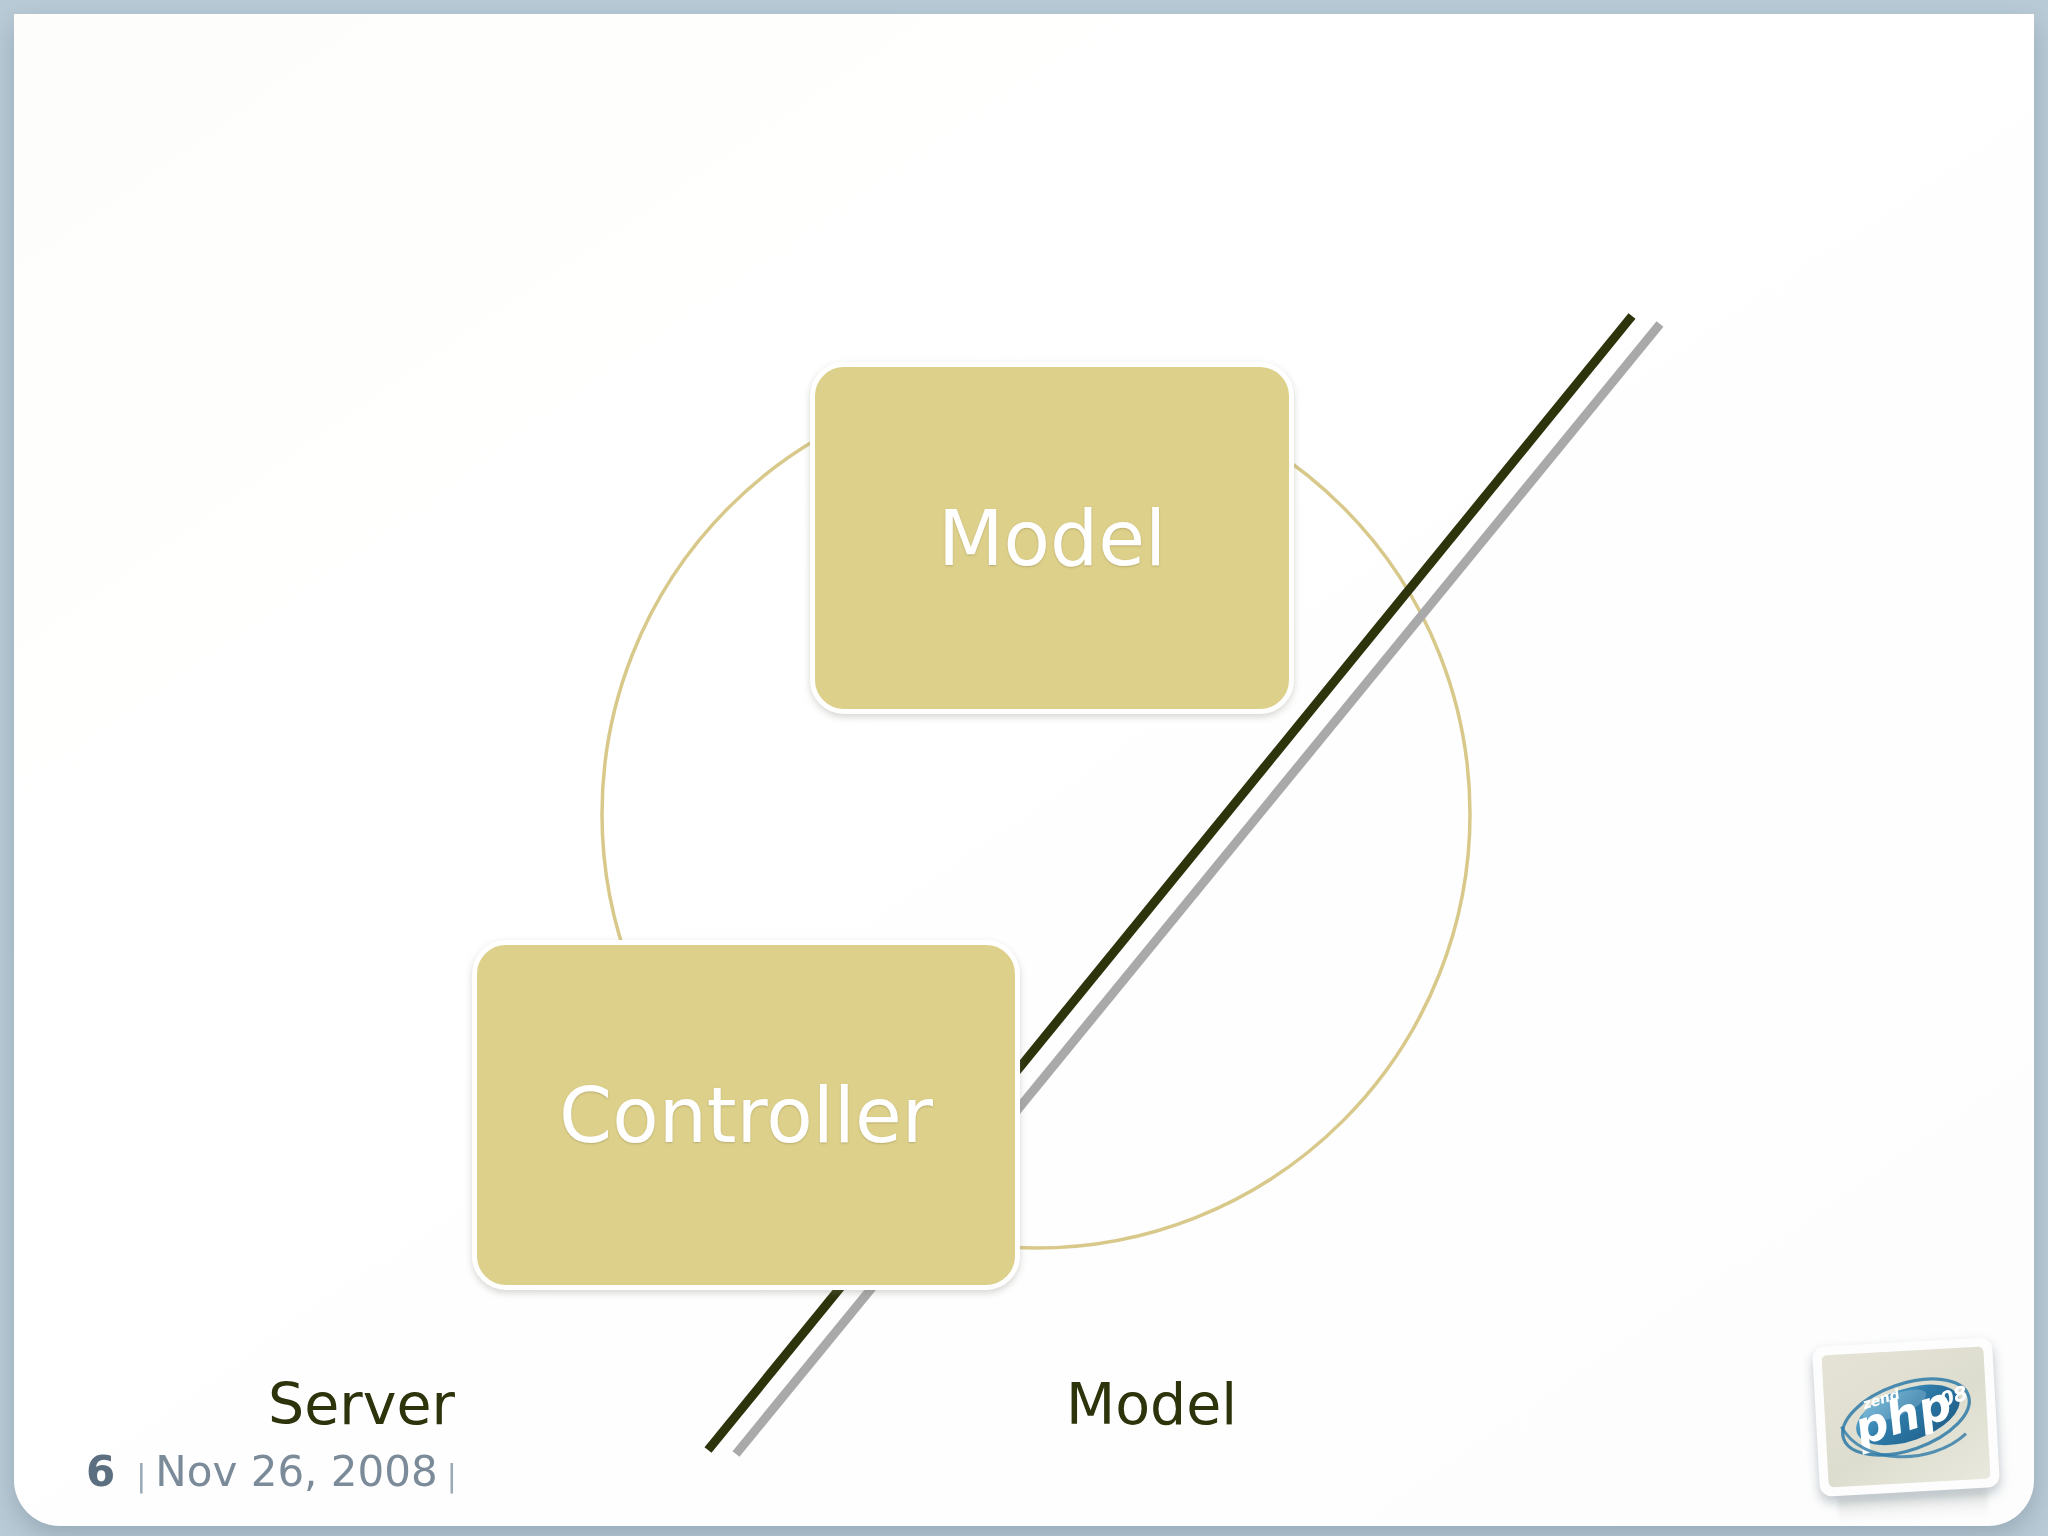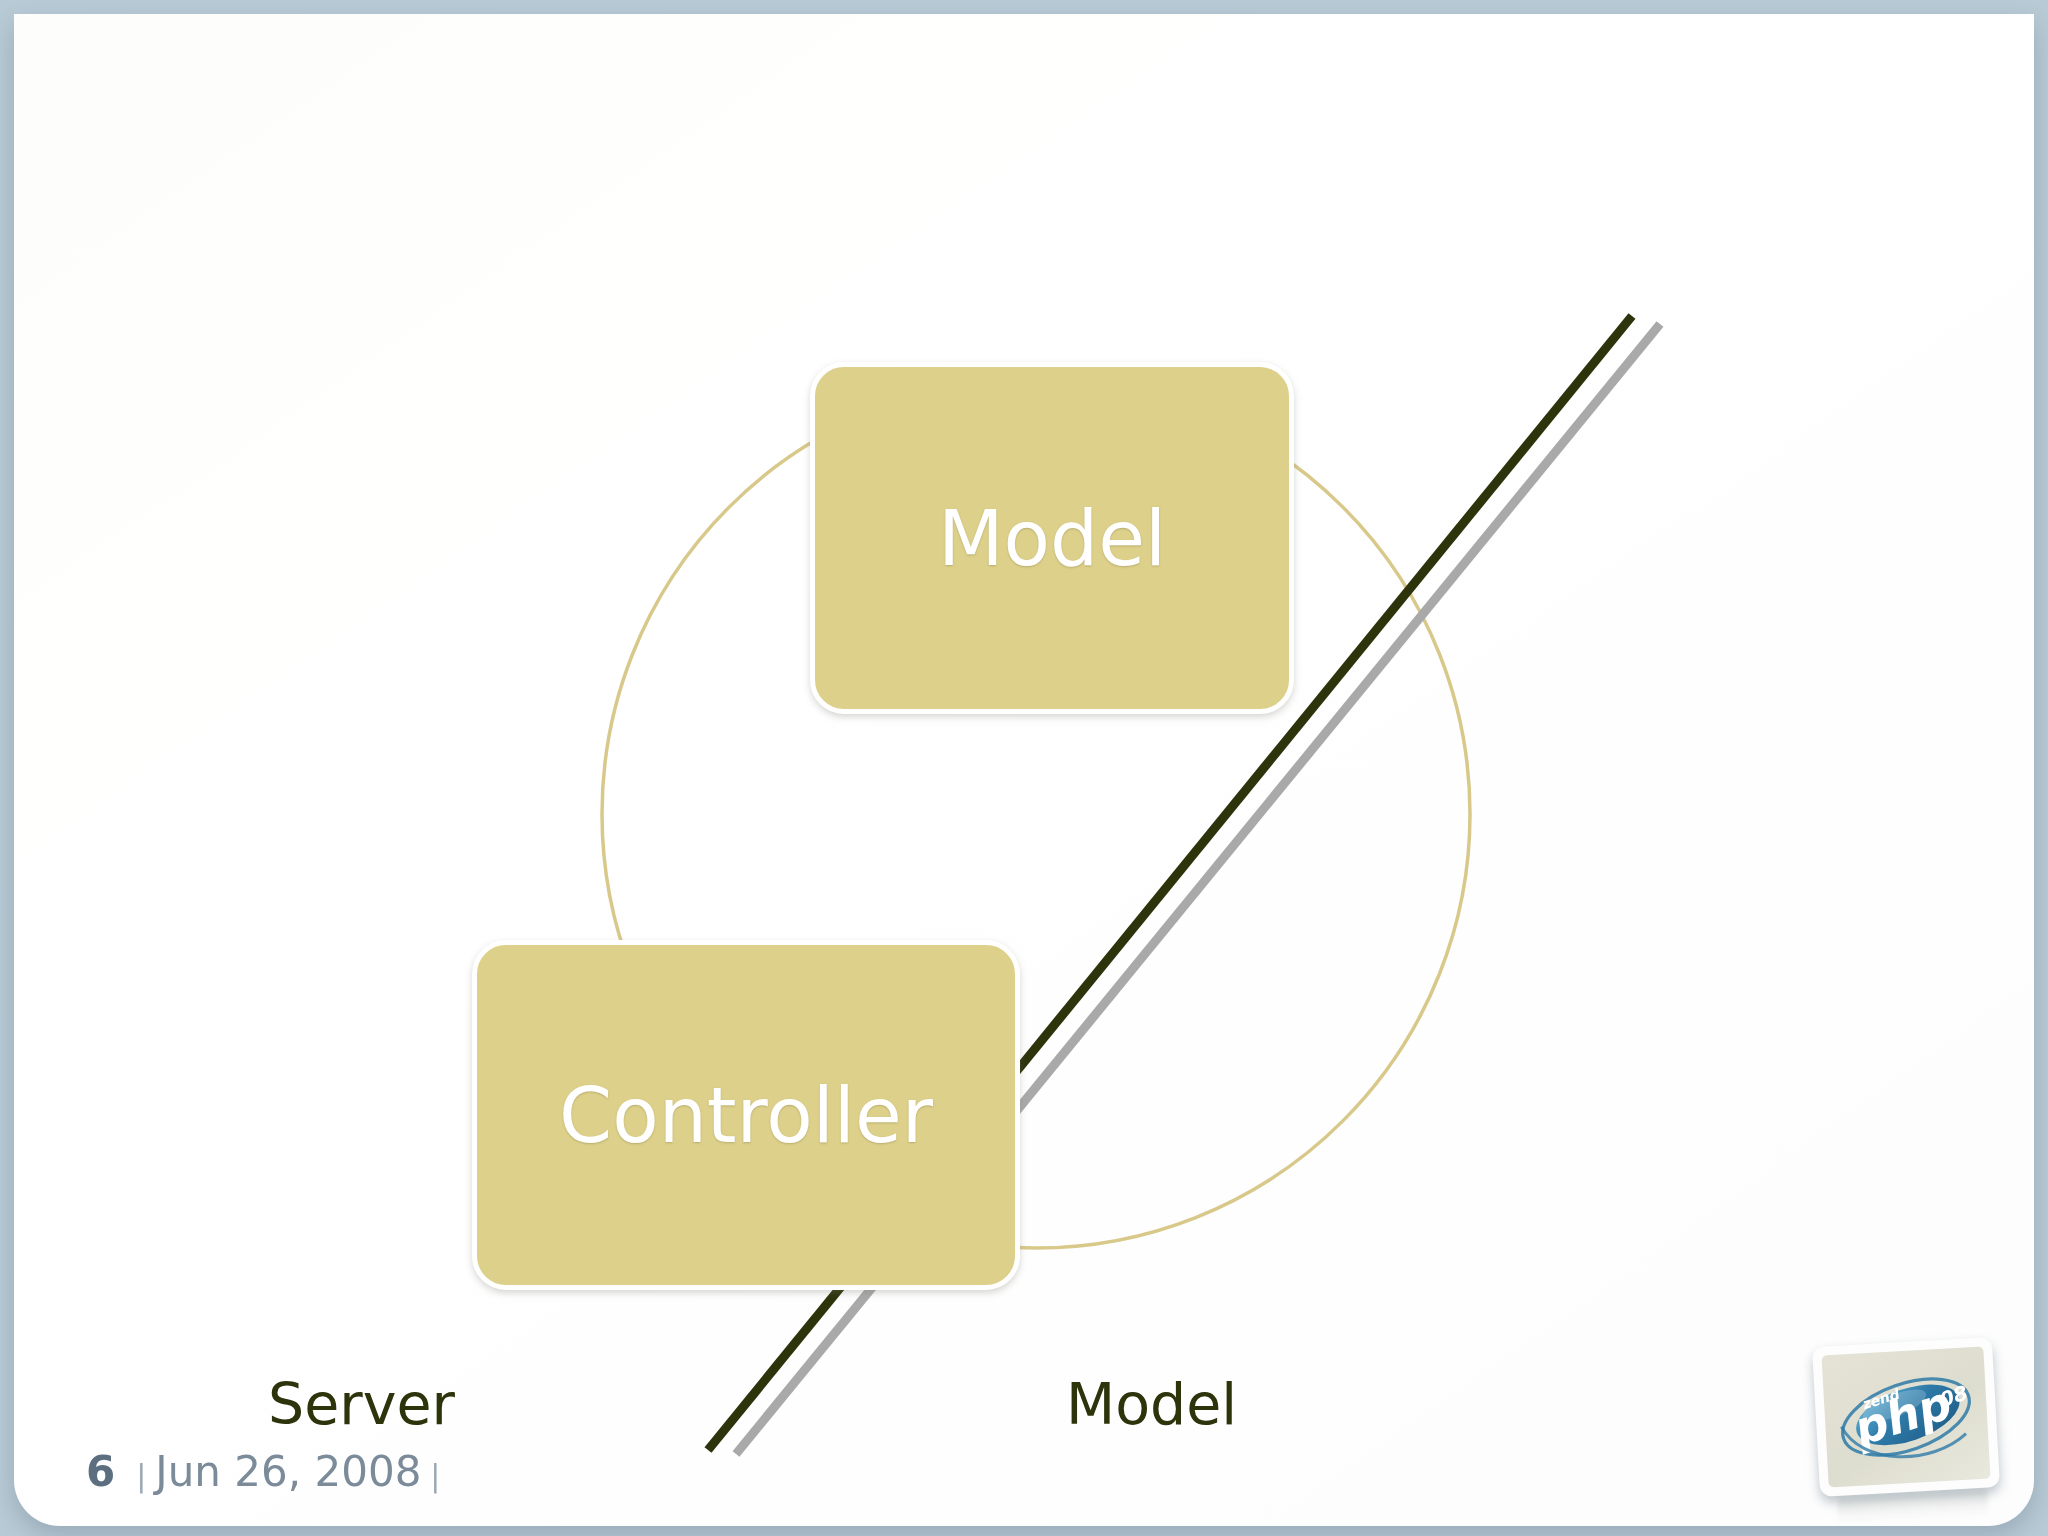--- a/index.html
+++ b/index.html
@@ -141,21 +141,21 @@
       </div>
 
 
       <div class="side-label" id="label-server">Server</div>
       <div class="side-label" id="label-client">Model</div>
     </div>
 
     <div class="footer">
       <span class="pagenum">6</span>
       <span class="sep">|</span>
-      <span class="date">Jun 26, 2008</span>
+      <span class="date">Nov 26, 2008</span>
       <span class="sep">|</span>
     </div>
 
     <div class="logo-reflect"></div>
     <div class="logo-card">
       <div class="logo-plate"></div>
       <div class="logo-inner">
         <svg width="162" height="132" viewBox="0 0 162 132">
           <defs>
             <linearGradient id="ellg" x1="0" y1="0" x2="1" y2="1">

